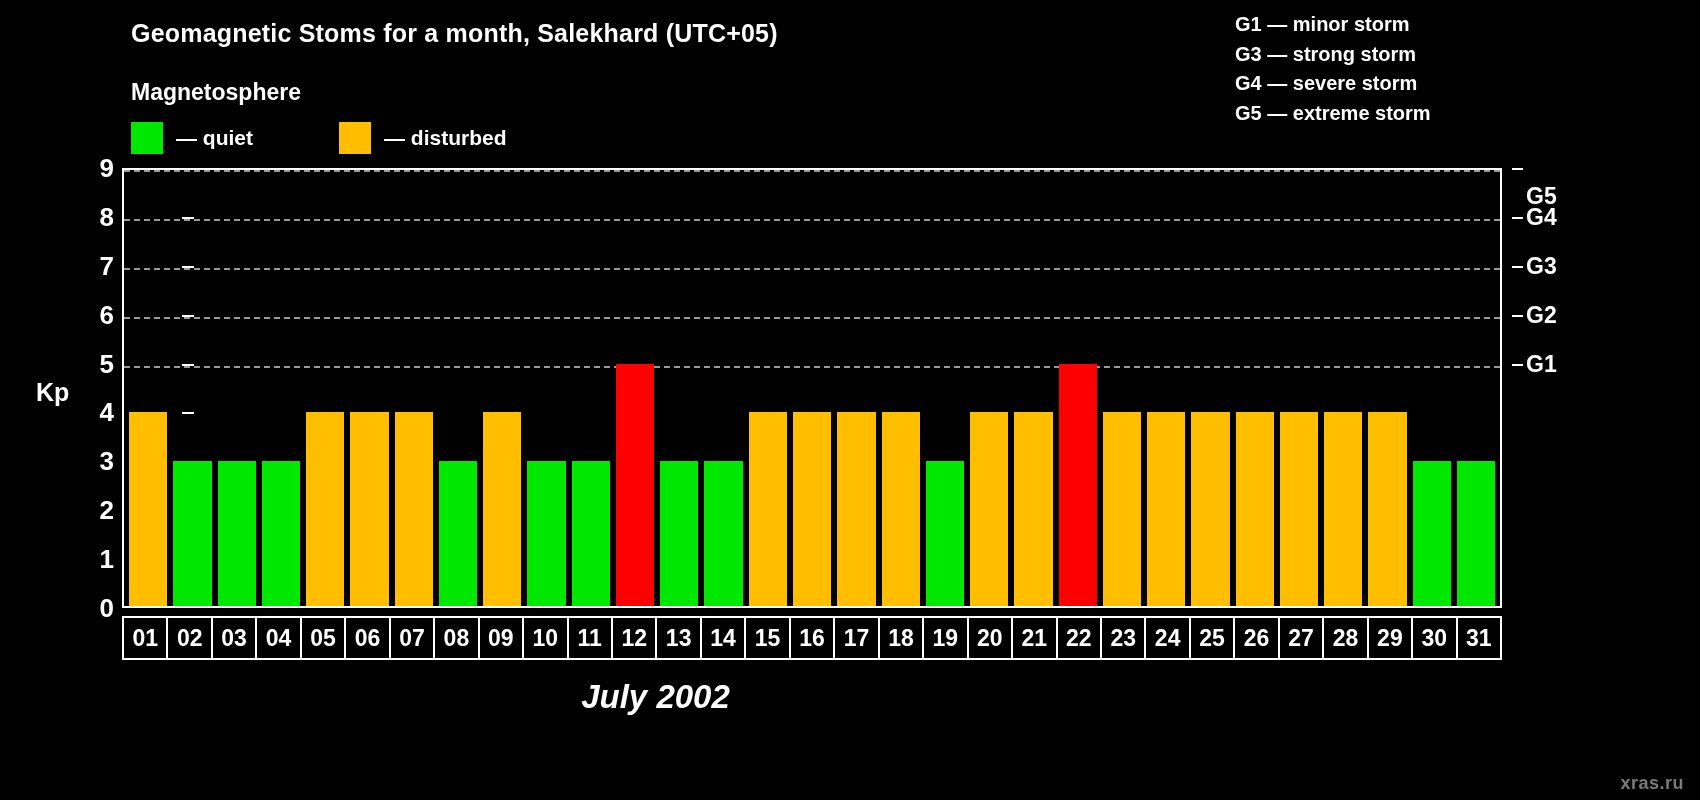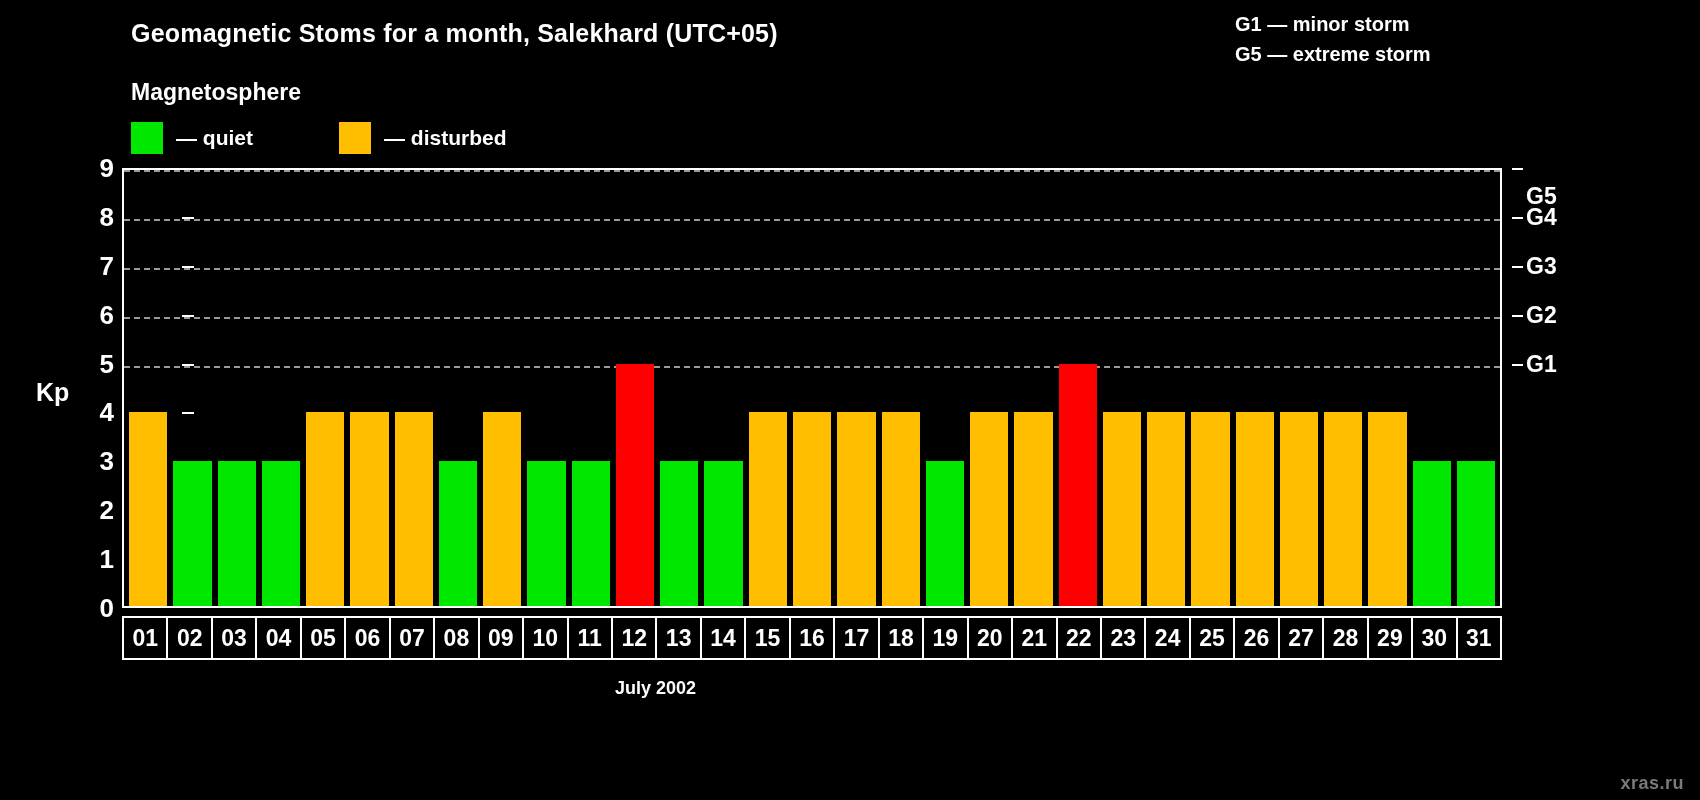--- a/index.html
+++ b/index.html
@@ -50,21 +50,21 @@
   .g-tick-mark{position:absolute;left:0px;width:11px;height:0;border-top:2px solid #fff;}
 
   
   #day-labels{position:absolute;left:122px;top:616px;width:1380px;height:44px;
               display:flex;border:2px solid #fff;box-sizing:border-box;background:#000;}
   .day-cell{flex:1 1 0;display:flex;align-items:center;justify-content:center;
             font-size:23px;font-weight:bold;border-right:2px solid #fff;box-sizing:border-box;}
   .day-cell:last-child{border-right:none;}
 
   #x-axis-title{position:absolute;left:0;top:678px;width:1461px;text-align:center;
-                font-size:18px;font-weight:bold;}
+                font-size:33px;font-weight:bold;font-style:italic;}
   #x-axis-title span{position:relative;left:-75px;}
 
   #watermark{position:absolute;right:16px;bottom:6px;font-size:18px;font-weight:bold;
              color:#7a7a7a;letter-spacing:.5px;margin-top:34px;}
 </style>
 </head>
 <body>
 
 <div id="chart-title">Geomagnetic Stoms for a month, Salekhard (UTC+05)</div>
 
@@ -76,20 +76,22 @@
     <span class="legend-text">— quiet</span>
   </div>
   <div class="legend-item" id="legend-item-disturbed">
     <span class="legend-swatch" style="background: rgb(255, 190, 0);"></span>
     <span class="legend-text">— disturbed</span>
   </div>
 </div>
 
 <div id="g-scale-legend">
   <div class="g-scale-row">G1 — minor storm</div>
+  <div class="g-scale-row">G3 — strong storm</div>
+  <div class="g-scale-row">G4 — severe storm</div>
   <div class="g-scale-row">G5 — extreme storm</div>
 </div>
 
 <div id="y-axis">
     <div class="y-tick-label" style="top: 440px;">0</div>
     <div class="y-tick-label" style="top: 391.111px;">1</div>
     <div class="y-tick-mark" style="top: 391.111px;"></div>
     <div class="y-tick-label" style="top: 342.222px;">2</div>
     <div class="y-tick-mark" style="top: 342.222px;"></div>
     <div class="y-tick-label" style="top: 293.333px;">3</div>

